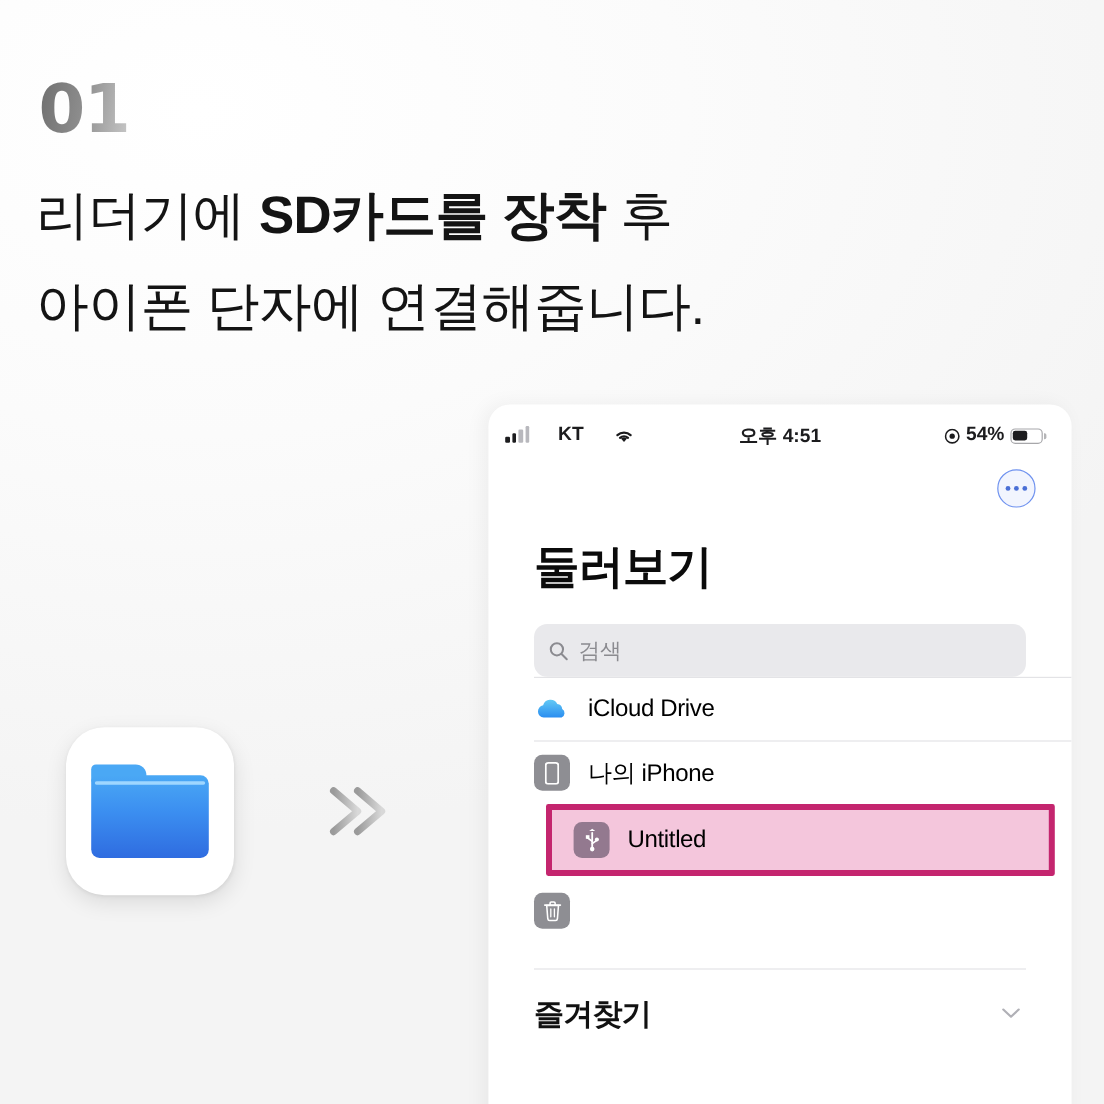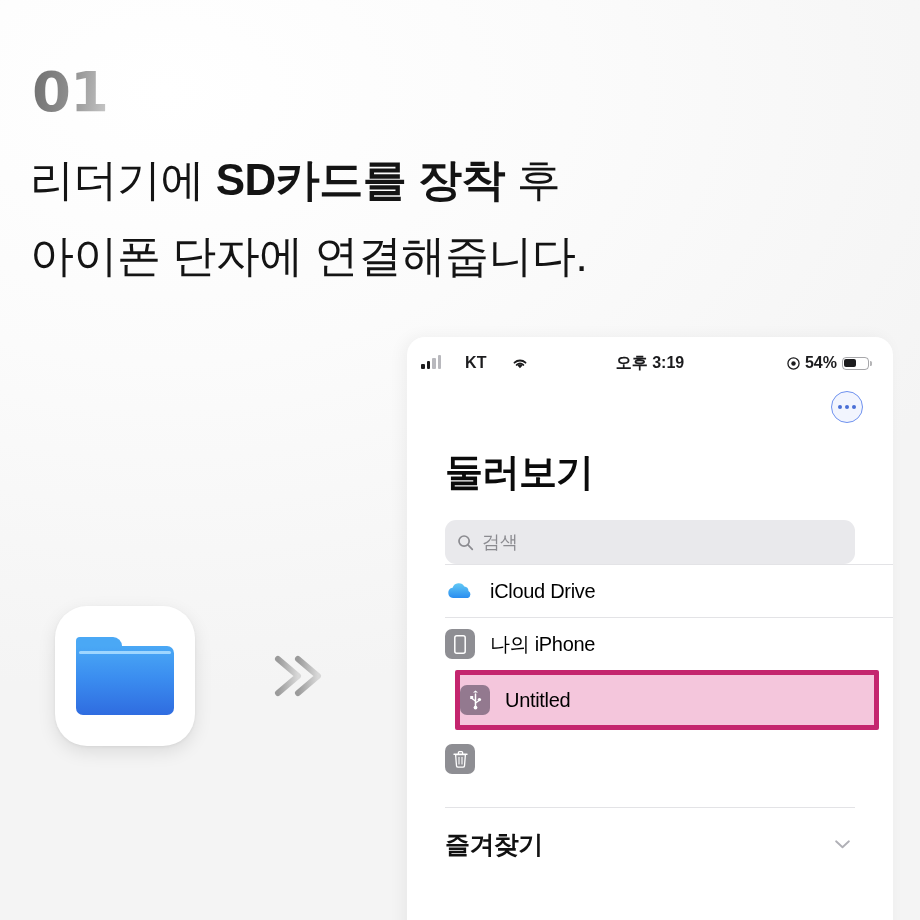--- a/index.html
+++ b/index.html
@@ -278,20 +278,21 @@
   .highlight-wrap {
     position: relative;
     margin-left: 10px;
     margin-right: 14px;
     border: 5px solid #c4256e;
     background: #f4c6dc;
     border-radius: 2px;
   }
   .highlight-wrap .file-row {
     border-top: none;
+    padding-left: 18px;
     height: 50px;
     padding-right: 0;
   }
 
   .section-header.second { margin-top: 22px; border-top: 1px solid #e3e3e6; padding-top: 20px; }
 </style>
 </head>
 <body>
 
 <div id="stage">
@@ -334,21 +335,21 @@
             <i></i>
             <i></i>
         </div>
         <div class="carrier">KT</div>
         <svg class="wifi-icon" viewBox="0 0 20 15">
           <path d="M10 13.4 L7.2 10.2 a4.3 4.3 0 0 1 5.6 0 Z" fill="#1c1c1e"></path>
           <path d="M3.9 7.1 a9 9 0 0 1 12.2 0" fill="none" stroke="#1c1c1e" stroke-width="2.1" stroke-linecap="round"></path>
           <path d="M6.3 9.6 a5.6 5.6 0 0 1 7.4 0" fill="none" stroke="#1c1c1e" stroke-width="2.1" stroke-linecap="round"></path>
         </svg>
       </div>
-      <div class="sb-center">오후 3:19</div>
+      <div class="sb-center">오후 4:51</div>
       <div class="sb-right">
         <svg class="loc-icon" viewBox="0 0 14 14">
           <circle cx="7" cy="7" r="6" fill="none" stroke="#1c1c1e" stroke-width="1.4"></circle>
           <circle cx="7" cy="7" r="2.4" fill="#1c1c1e"></circle>
         </svg>
         <div class="batt-pct">54%</div>
         <div class="battery">
           <div class="fill" style="width: 54%;"></div>
         </div>
       </div>

